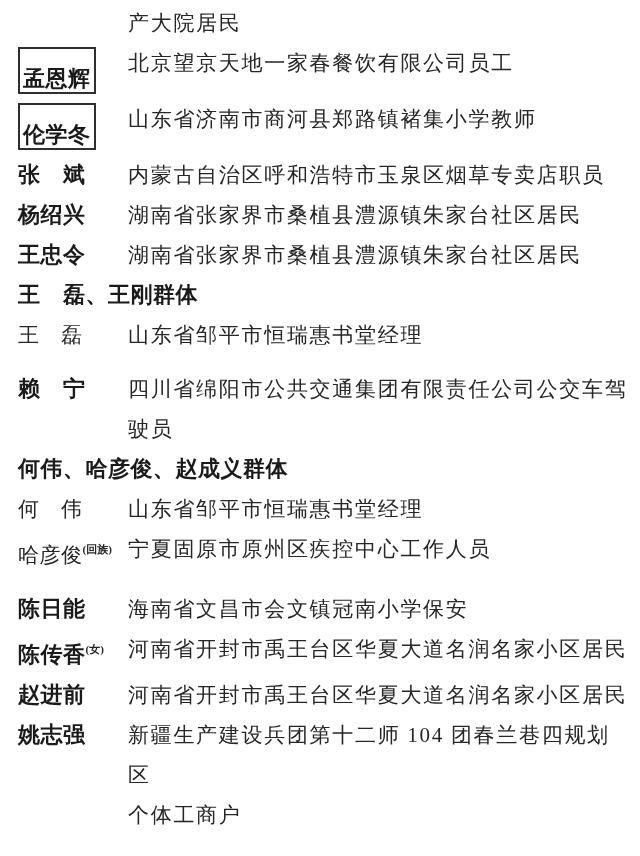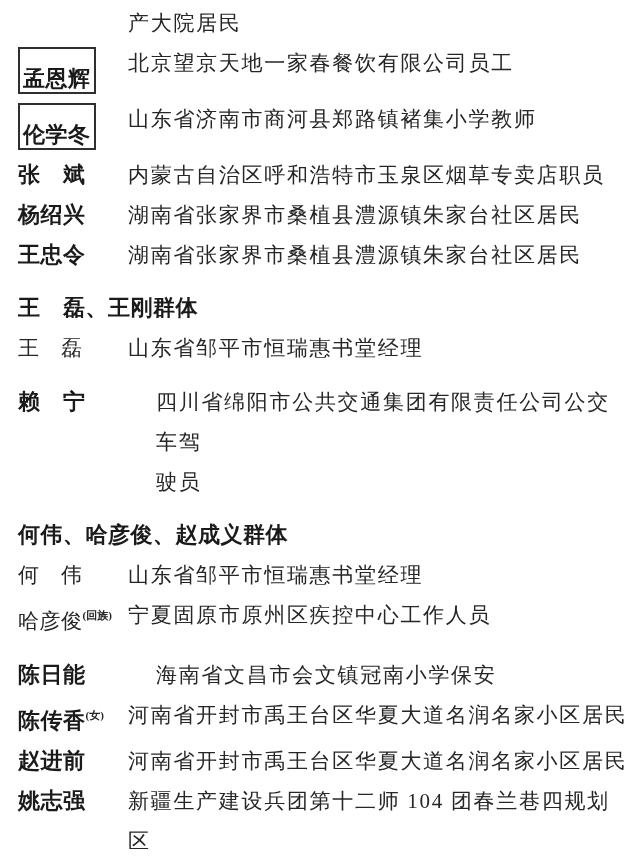--- a/index.html
+++ b/index.html
@@ -29,23 +29,23 @@
     font-family: "Liberation Serif", "DejaVu Serif", serif; font-weight: 700; color: #262626;
   }
   .desc-cell {
     flex: 1;
     font-size: 21px; line-height: 40px; letter-spacing: 1.7px;
     color: #262626; white-space: pre-line;
   }
   .group-heading {
     font-family: "Liberation Sans", "DejaVu Sans", sans-serif;
     font-weight: 700; font-size: 22px; color: #1a1a1a;
-    line-height: 40px; letter-spacing: 0.5px; margin-top: 13px;
+    line-height: 40px; letter-spacing: 0.5px; 
   }
-  .gap-before { margin-top: 14px; gap: 28px; }
+  .gap-before { margin-top: 14px; }
 </style>
 </head>
 <body>
 
 <div class="doc">
 
   <div class="row">
     <div class="name-cell"></div>
     <div class="desc-cell">产大院居民</div>
   </div>

